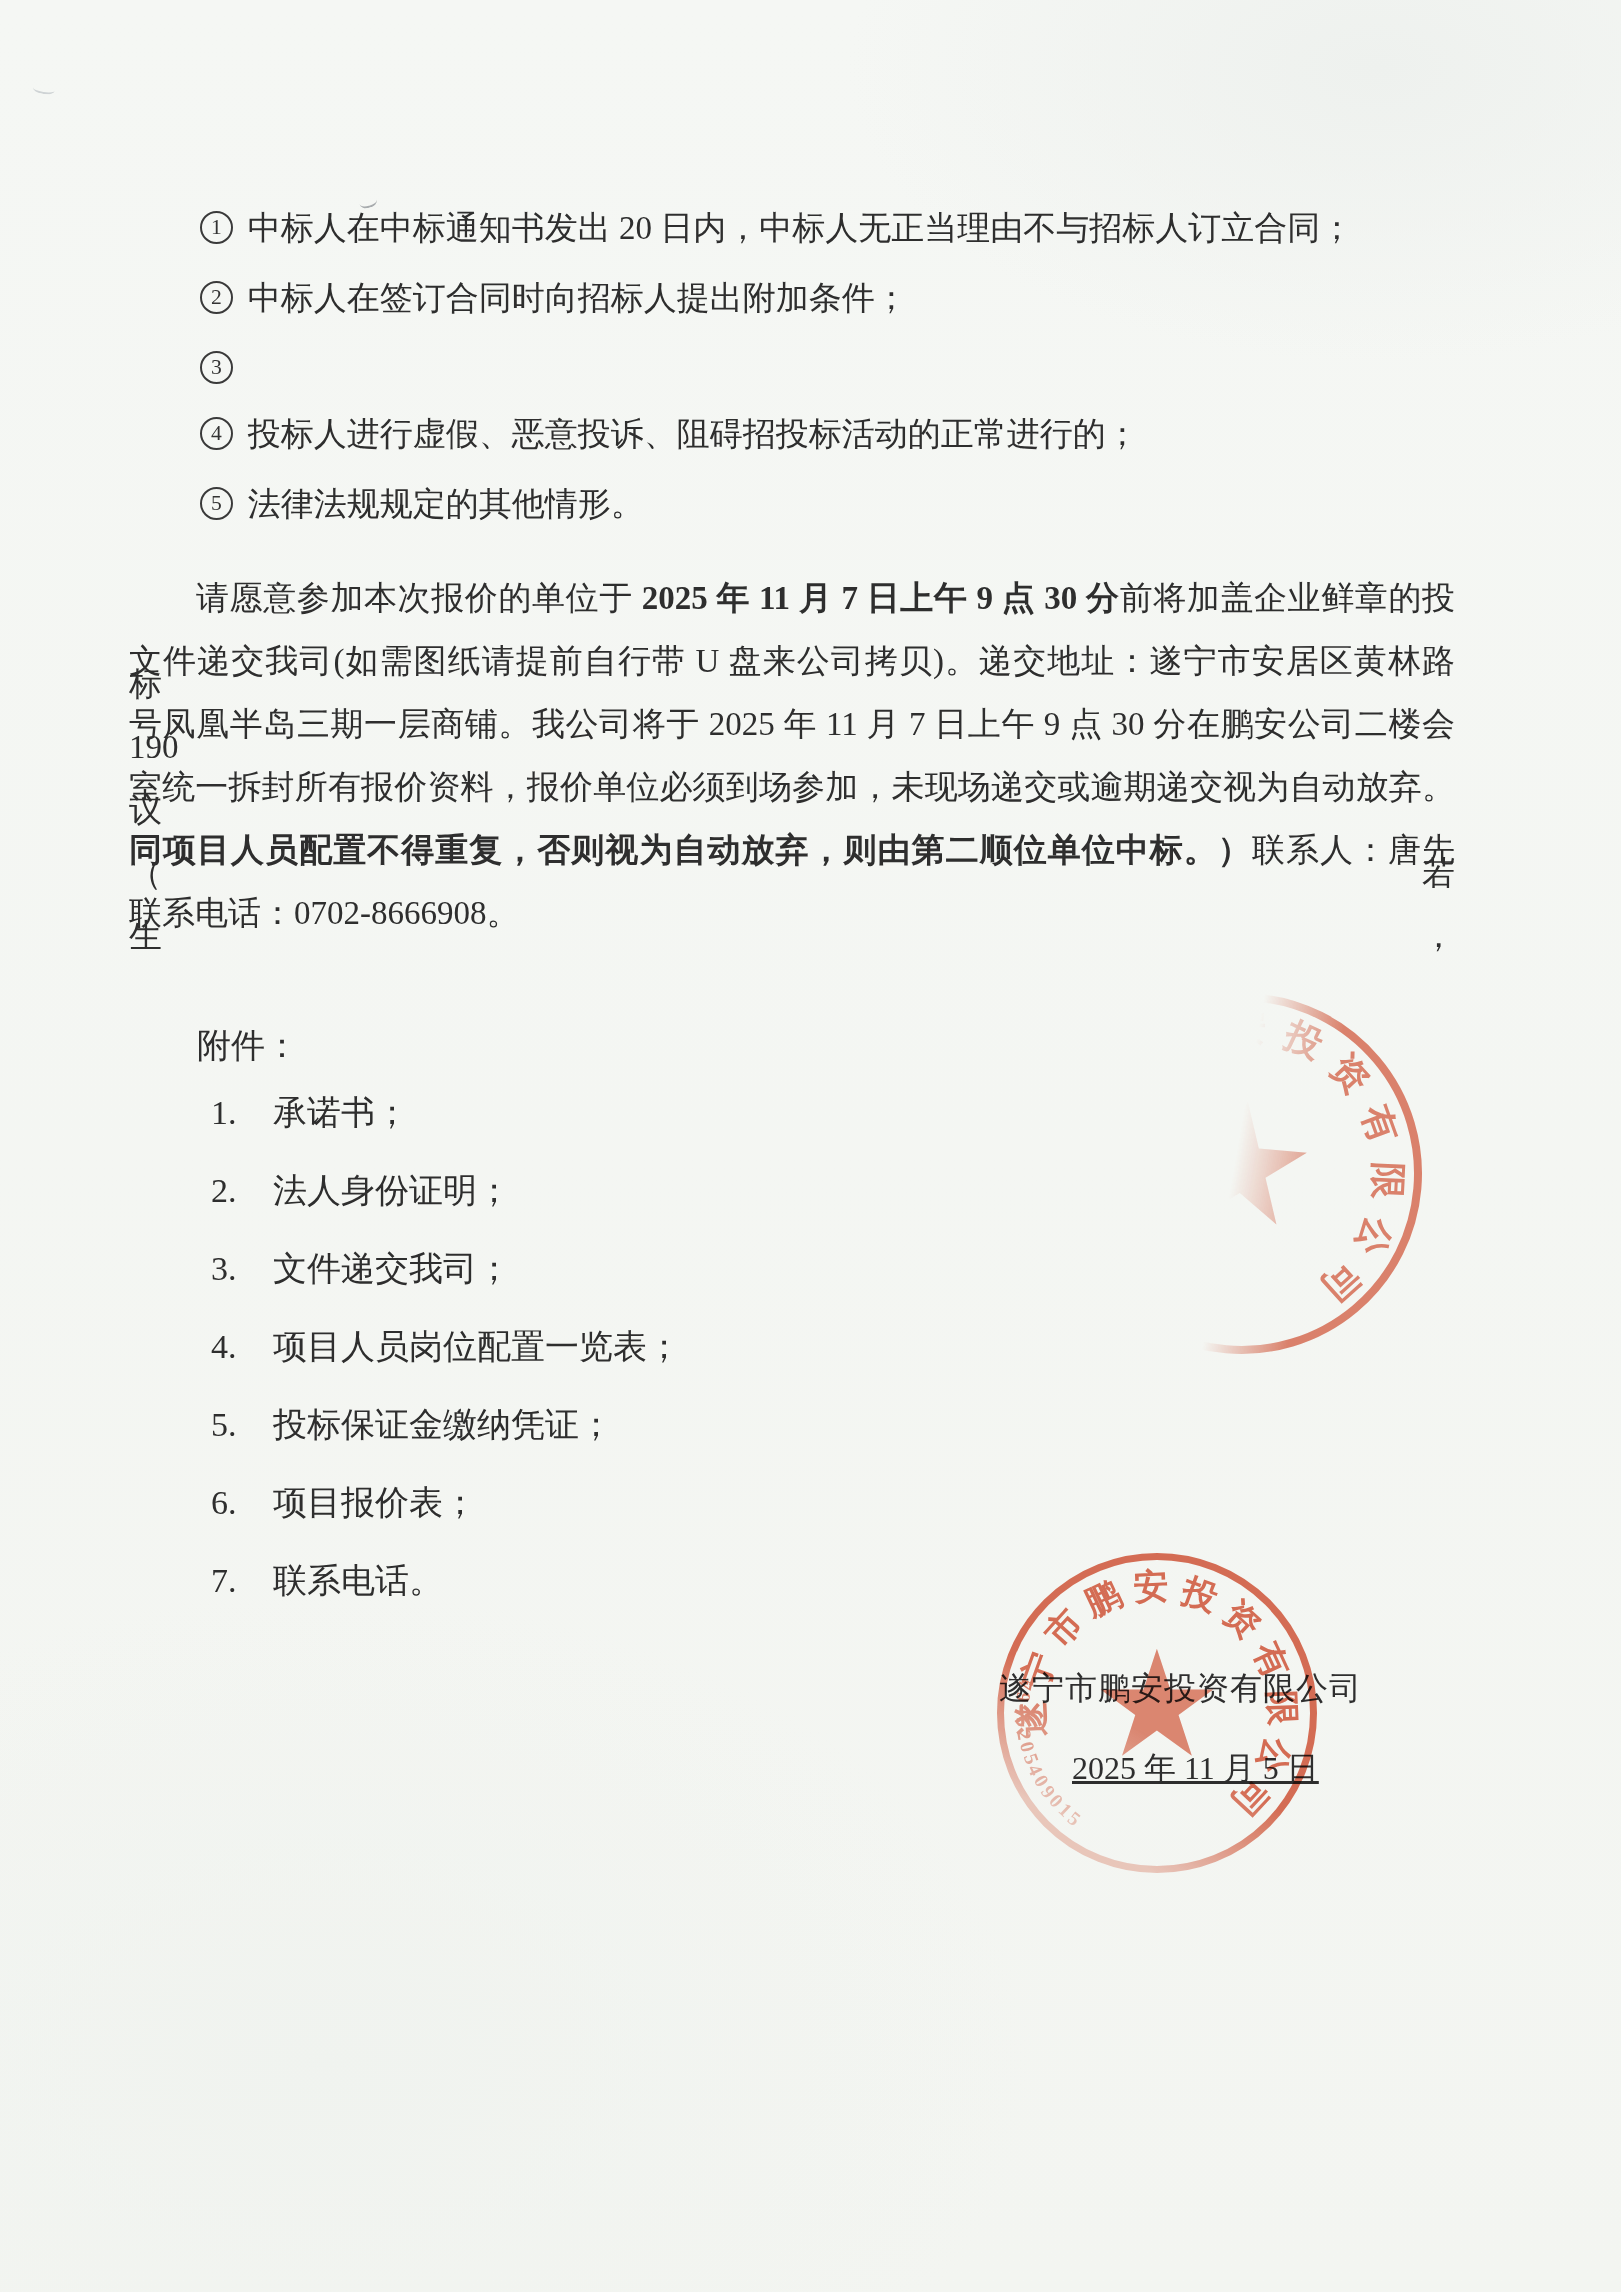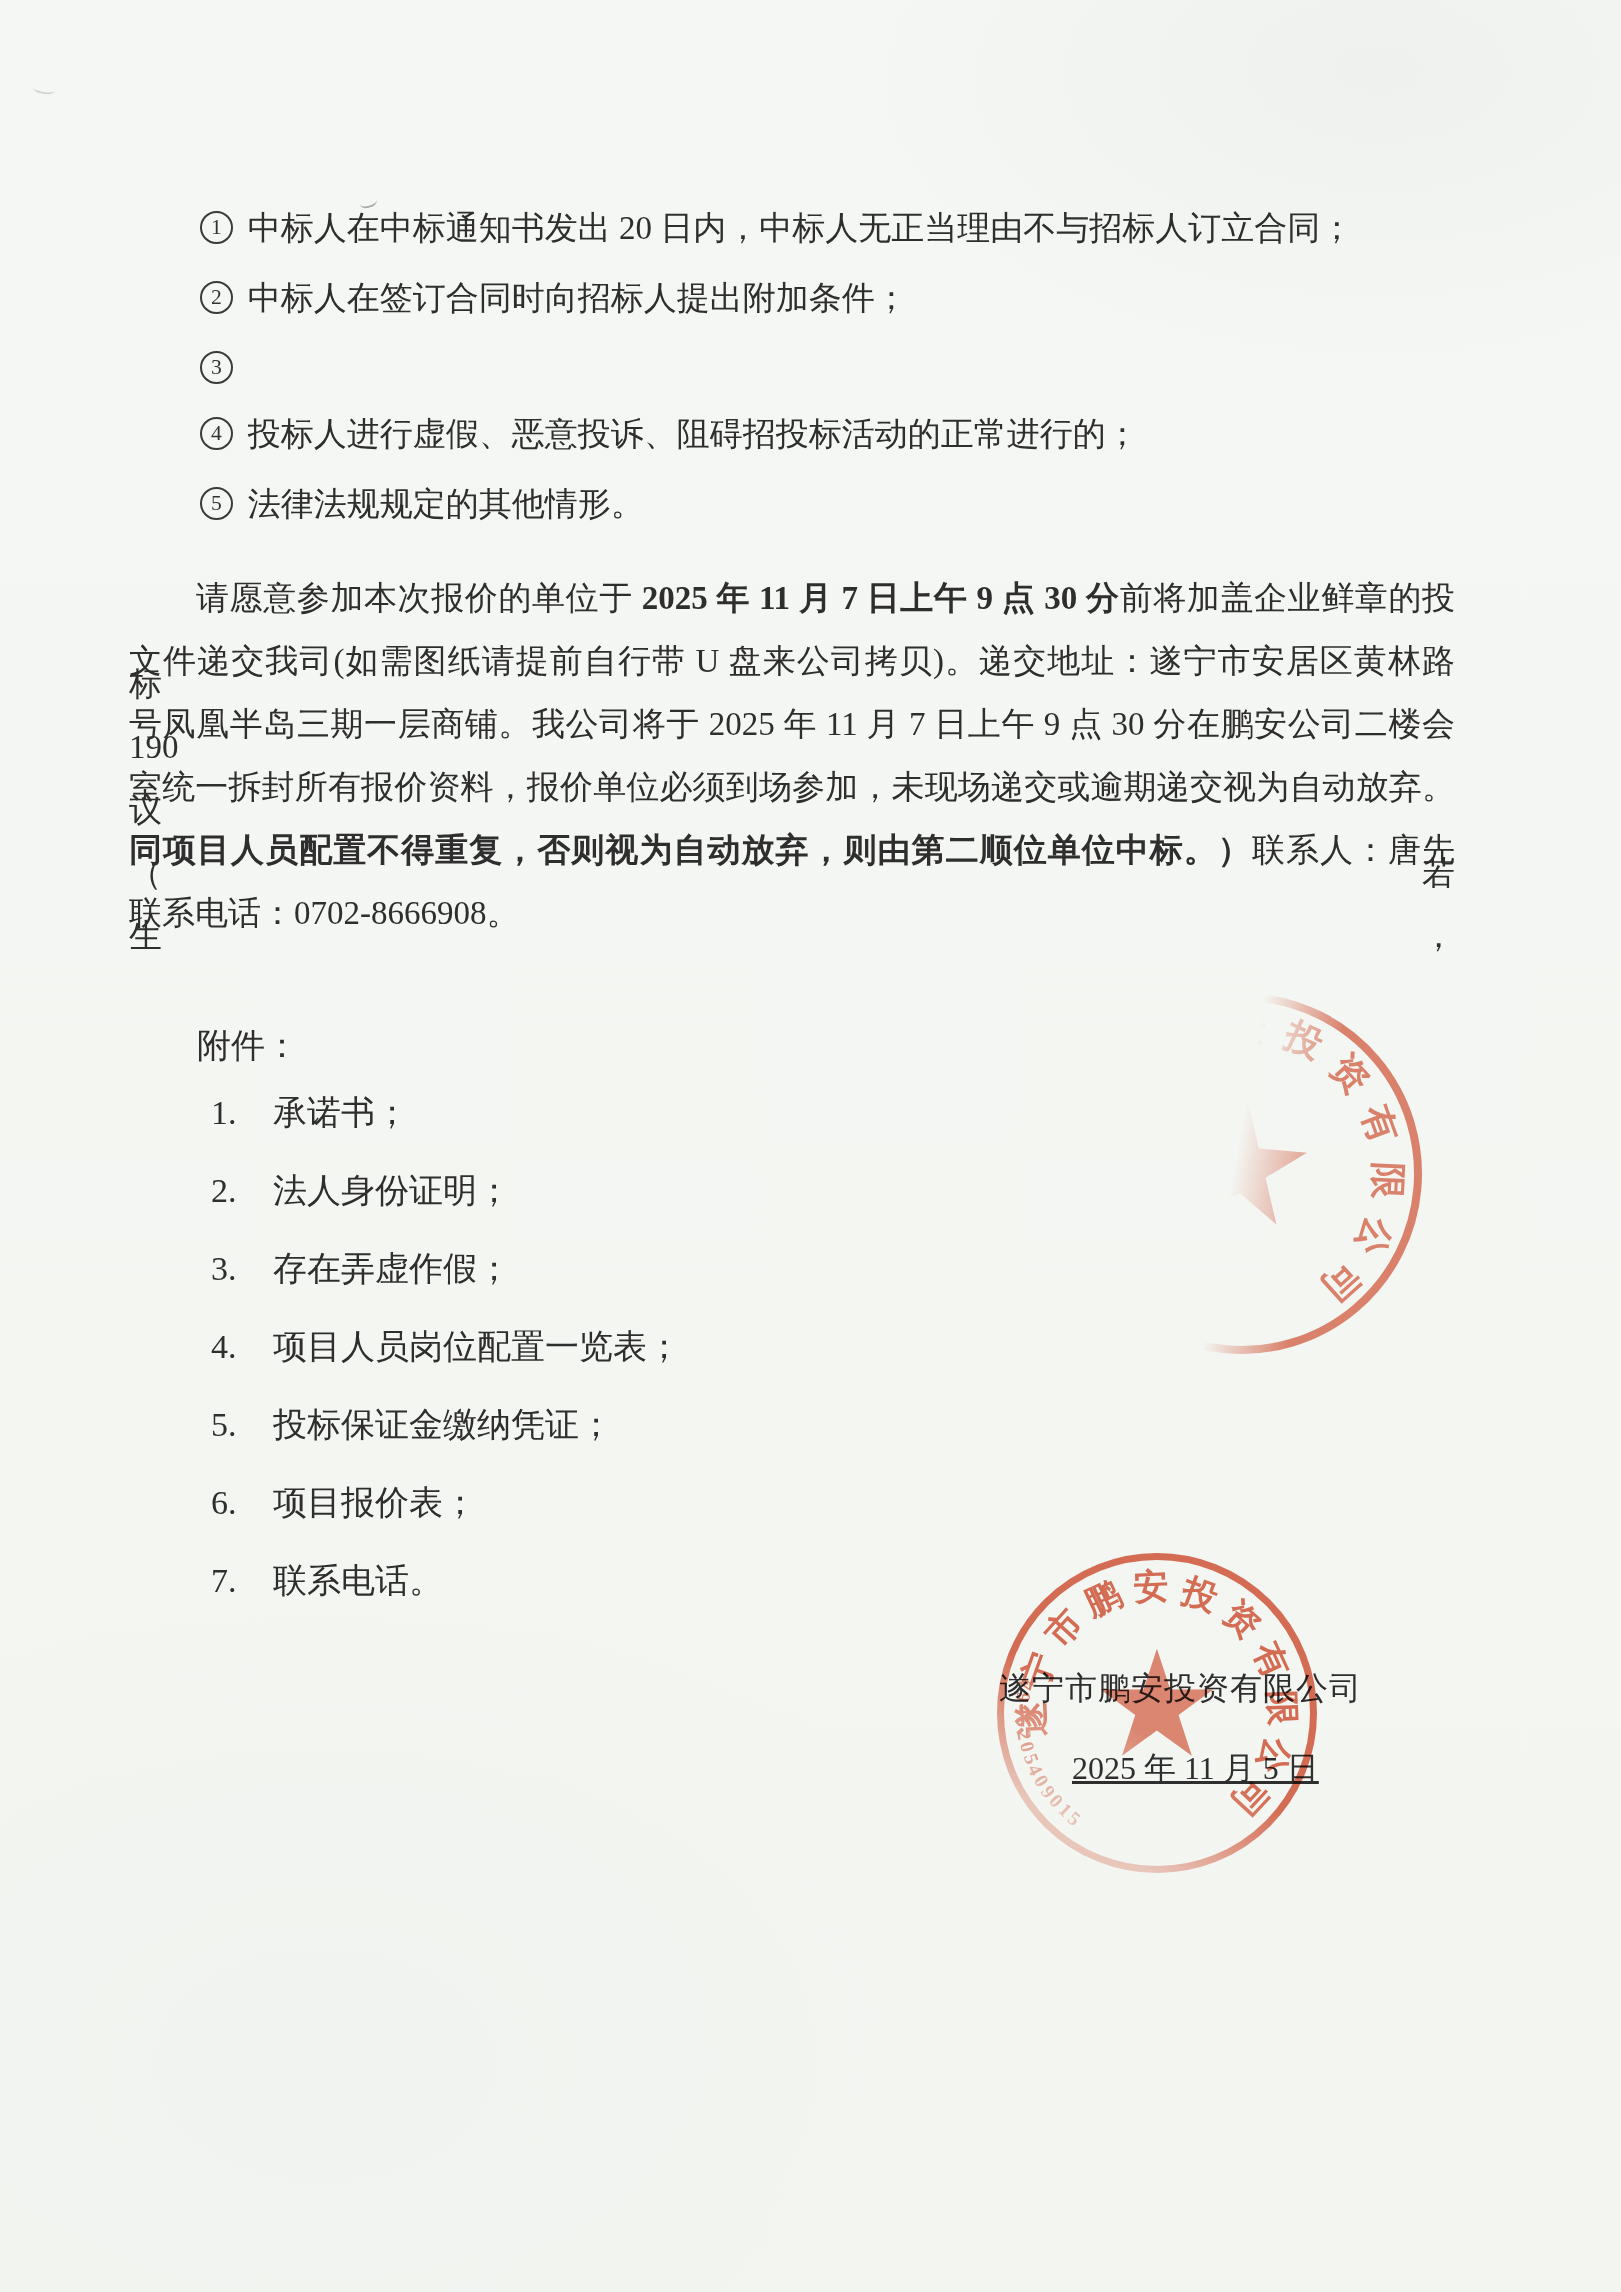--- a/index.html
+++ b/index.html
@@ -99,21 +99,21 @@
       <div class="attachment">
         <span class="attachment-num">1.</span>
         <span class="attachment-text">承诺书；</span>
       </div>
       <div class="attachment">
         <span class="attachment-num">2.</span>
         <span class="attachment-text">法人身份证明；</span>
       </div>
       <div class="attachment">
         <span class="attachment-num">3.</span>
-        <span class="attachment-text">存在弄虚作假；</span>
+        <span class="attachment-text">文件递交我司；</span>
       </div>
       <div class="attachment">
         <span class="attachment-num">4.</span>
         <span class="attachment-text">项目人员岗位配置一览表；</span>
       </div>
       <div class="attachment">
         <span class="attachment-num">5.</span>
         <span class="attachment-text">投标保证金缴纳凭证；</span>
       </div>
       <div class="attachment">

